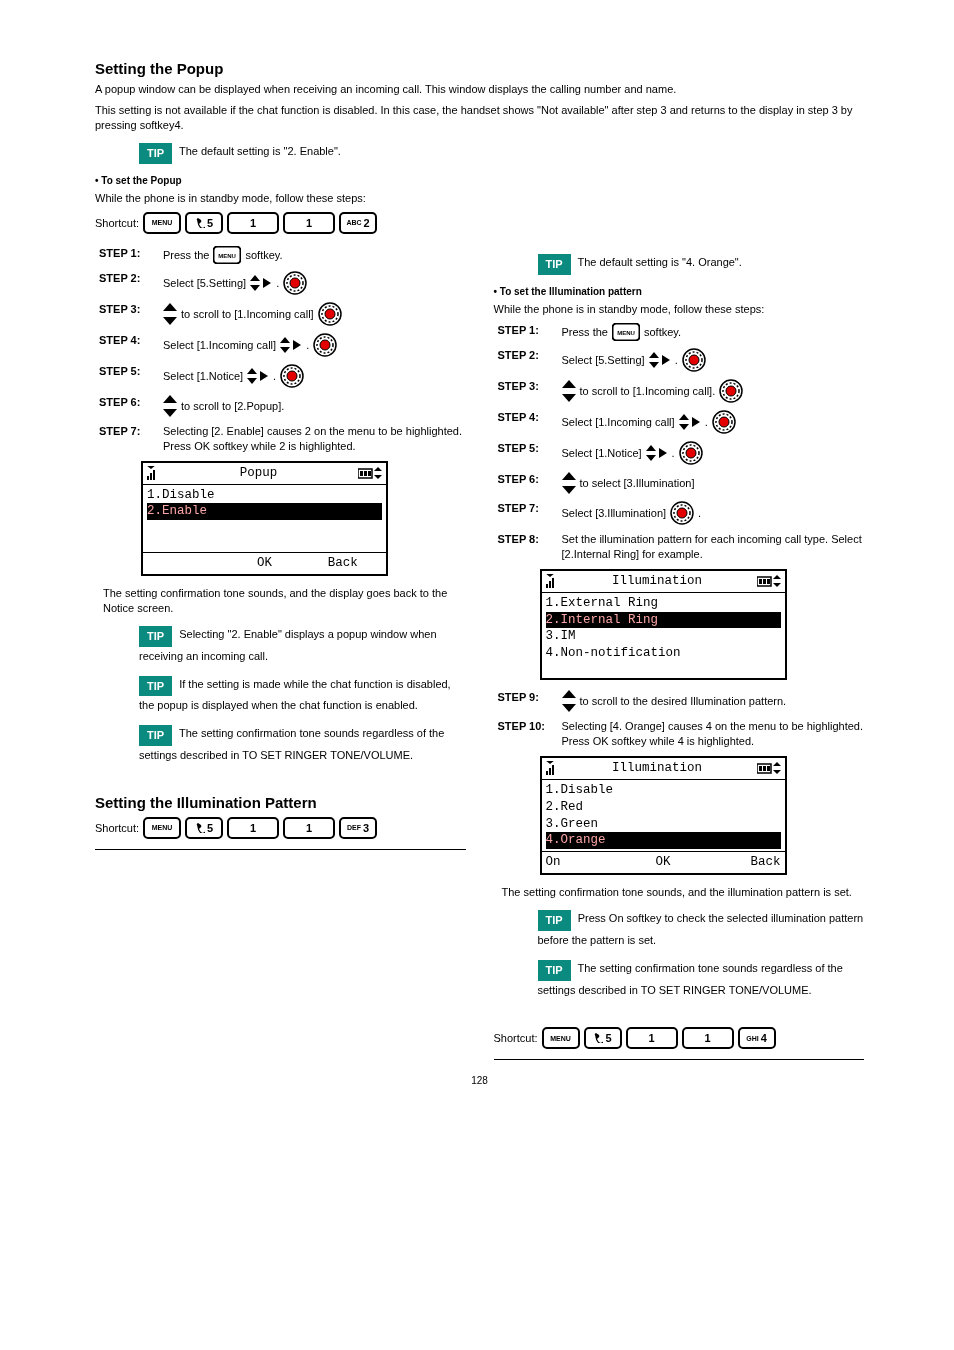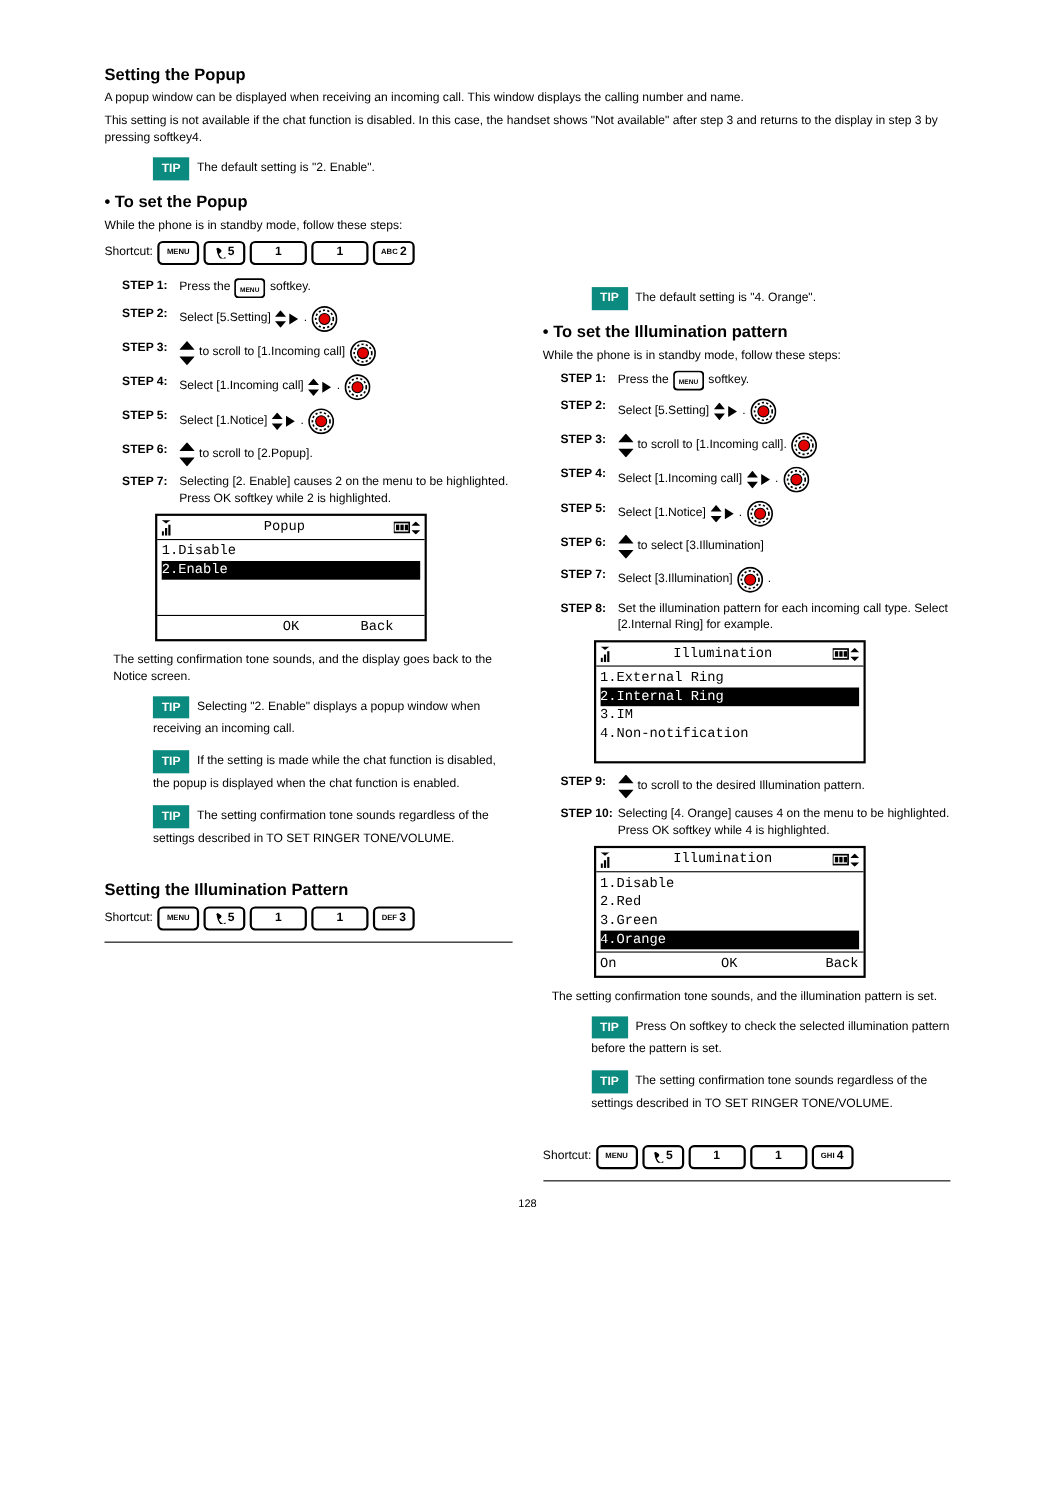--- a/index.html
+++ b/index.html
@@ -27,21 +27,21 @@
     color: #fff;
     font-weight: bold;
     font-size: 11px;
     padding: 3px 8px;
     margin: 4px 4px 2px 0;
     vertical-align: middle;
   }
   .tip-row { margin: 6px 0 8px 0; padding-left: 44px; }
   .tip-text { display: inline; }
   .sub-title {
-    font-size: 15px;
+    font-size: 10px;
     font-weight: bold;
     margin: 8px 0 4px 0;
   }
   .body-text { margin: 2px 0 6px 0; }
   .shortcut-row {
     display: flex;
     align-items: center;
     gap: 4px;
     margin: 4px 0 10px 0;
   }
@@ -64,21 +64,21 @@
   .key.wide { min-width: 52px; }
   .key svg { display: block; }
   .columns {
     display: flex;
     gap: 28px;
     align-items: flex-start;
   }
   .col { flex: 1 1 0; min-width: 0; }
   .step-list { margin: 2px 0 0 0; padding: 0; list-style: none; }
   .step-list li { margin: 2px 0 7px 0; padding-left: 68px; position: relative; }
-  .step-list li .step-label { position: absolute; left: 16px; top: 0; font-weight: bold; }
+  .step-list li .step-label { position: absolute; left: 4px; top: 0; font-weight: bold; }
   .step-row { display: flex; align-items: center; flex-wrap: wrap; gap: 4px; }
   .inline-icon { display: inline-flex; vertical-align: middle; }
   .confirm-line { margin: 10px 0 0 8px; }
 
   
   .screen {
     width: 247px;
     border: 2px solid #000;
     font-family: "MS Gothic","Courier New",monospace;
     font-size: 12.5px;
@@ -88,21 +88,21 @@
   .screen .hdr {
     display: flex;
     align-items: center;
     justify-content: space-between;
     padding: 2px 4px;
     border-bottom: 1px solid #000;
   }
   .screen .hdr .title { flex: 1; text-align: center; }
   .screen .list { padding: 2px 4px; }
   .screen .list .item { white-space: pre; }
-  .screen .list .item.hl { background: #000; color: #ffffff; }
+  .screen .list .item.hl { background: #000; color: #fca5a5; }
   .screen .ftr {
     display: flex;
     border-top: 1px solid #000;
     padding: 2px 4px;
   }
   .screen .ftr div { flex: 1; text-align: center; }
 
   .page-num { text-align: center; font-size: 10px; margin-top: 14px; }
 
   .hr-bottom { border: none; border-top: 1px solid #000; margin: 4px 0 0 0; }

